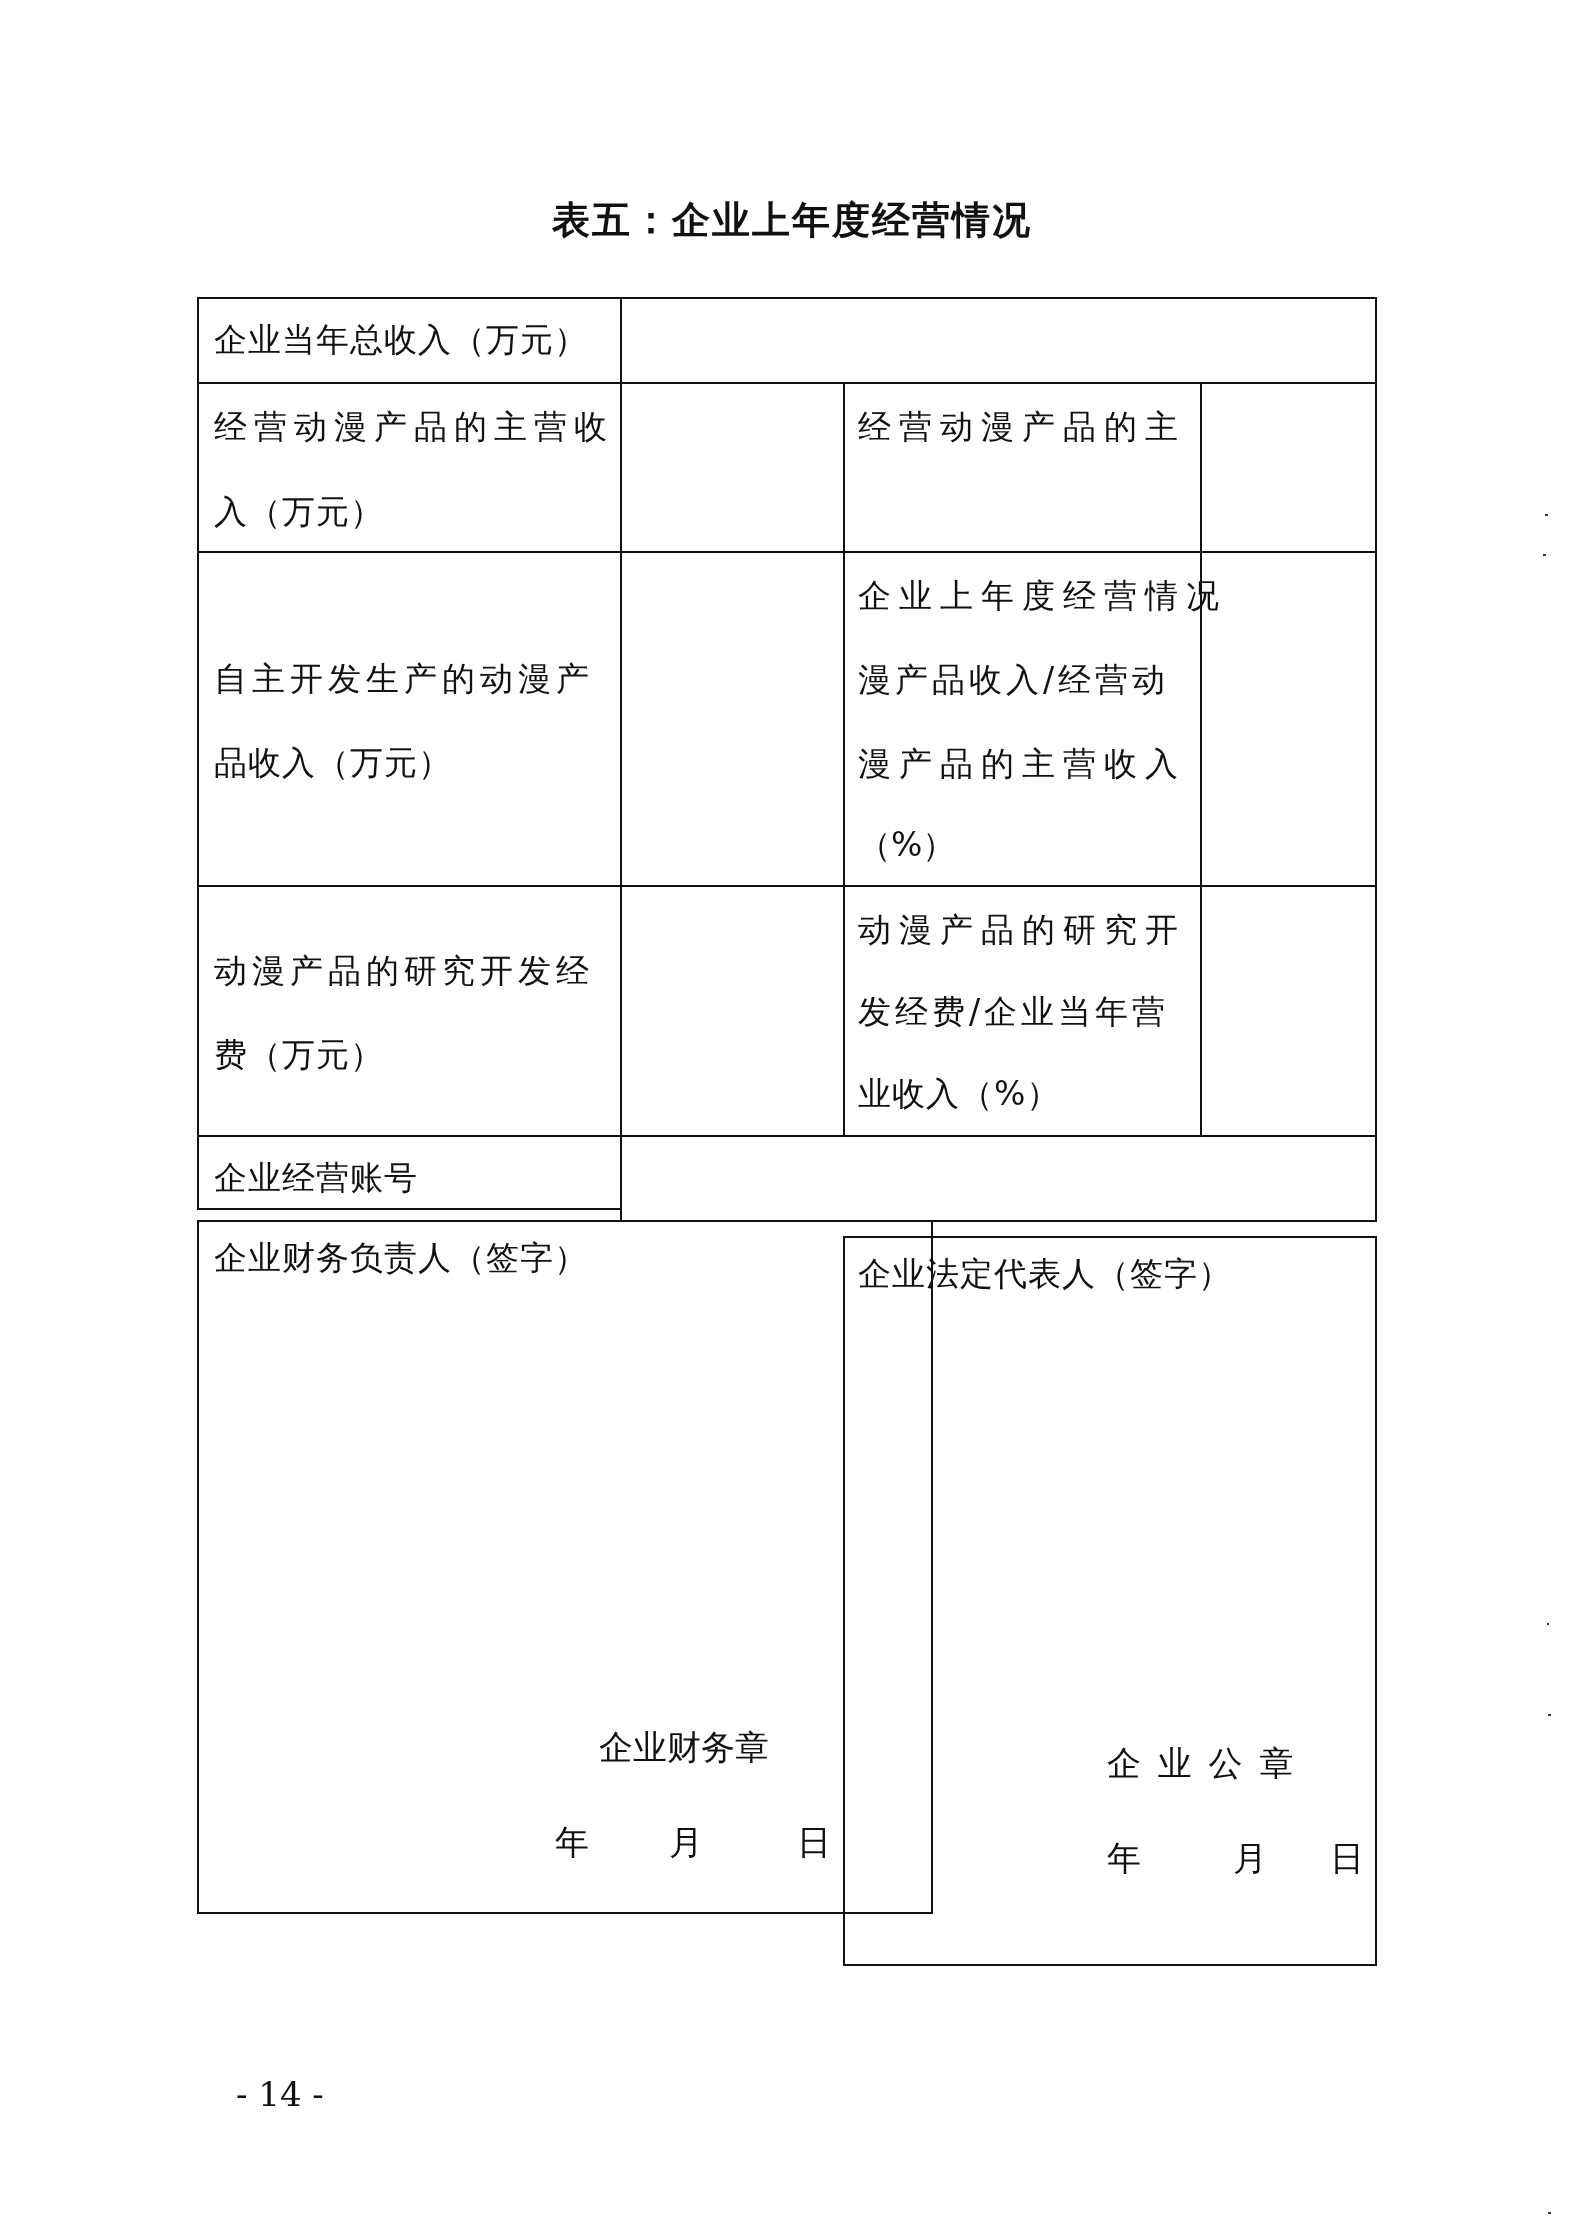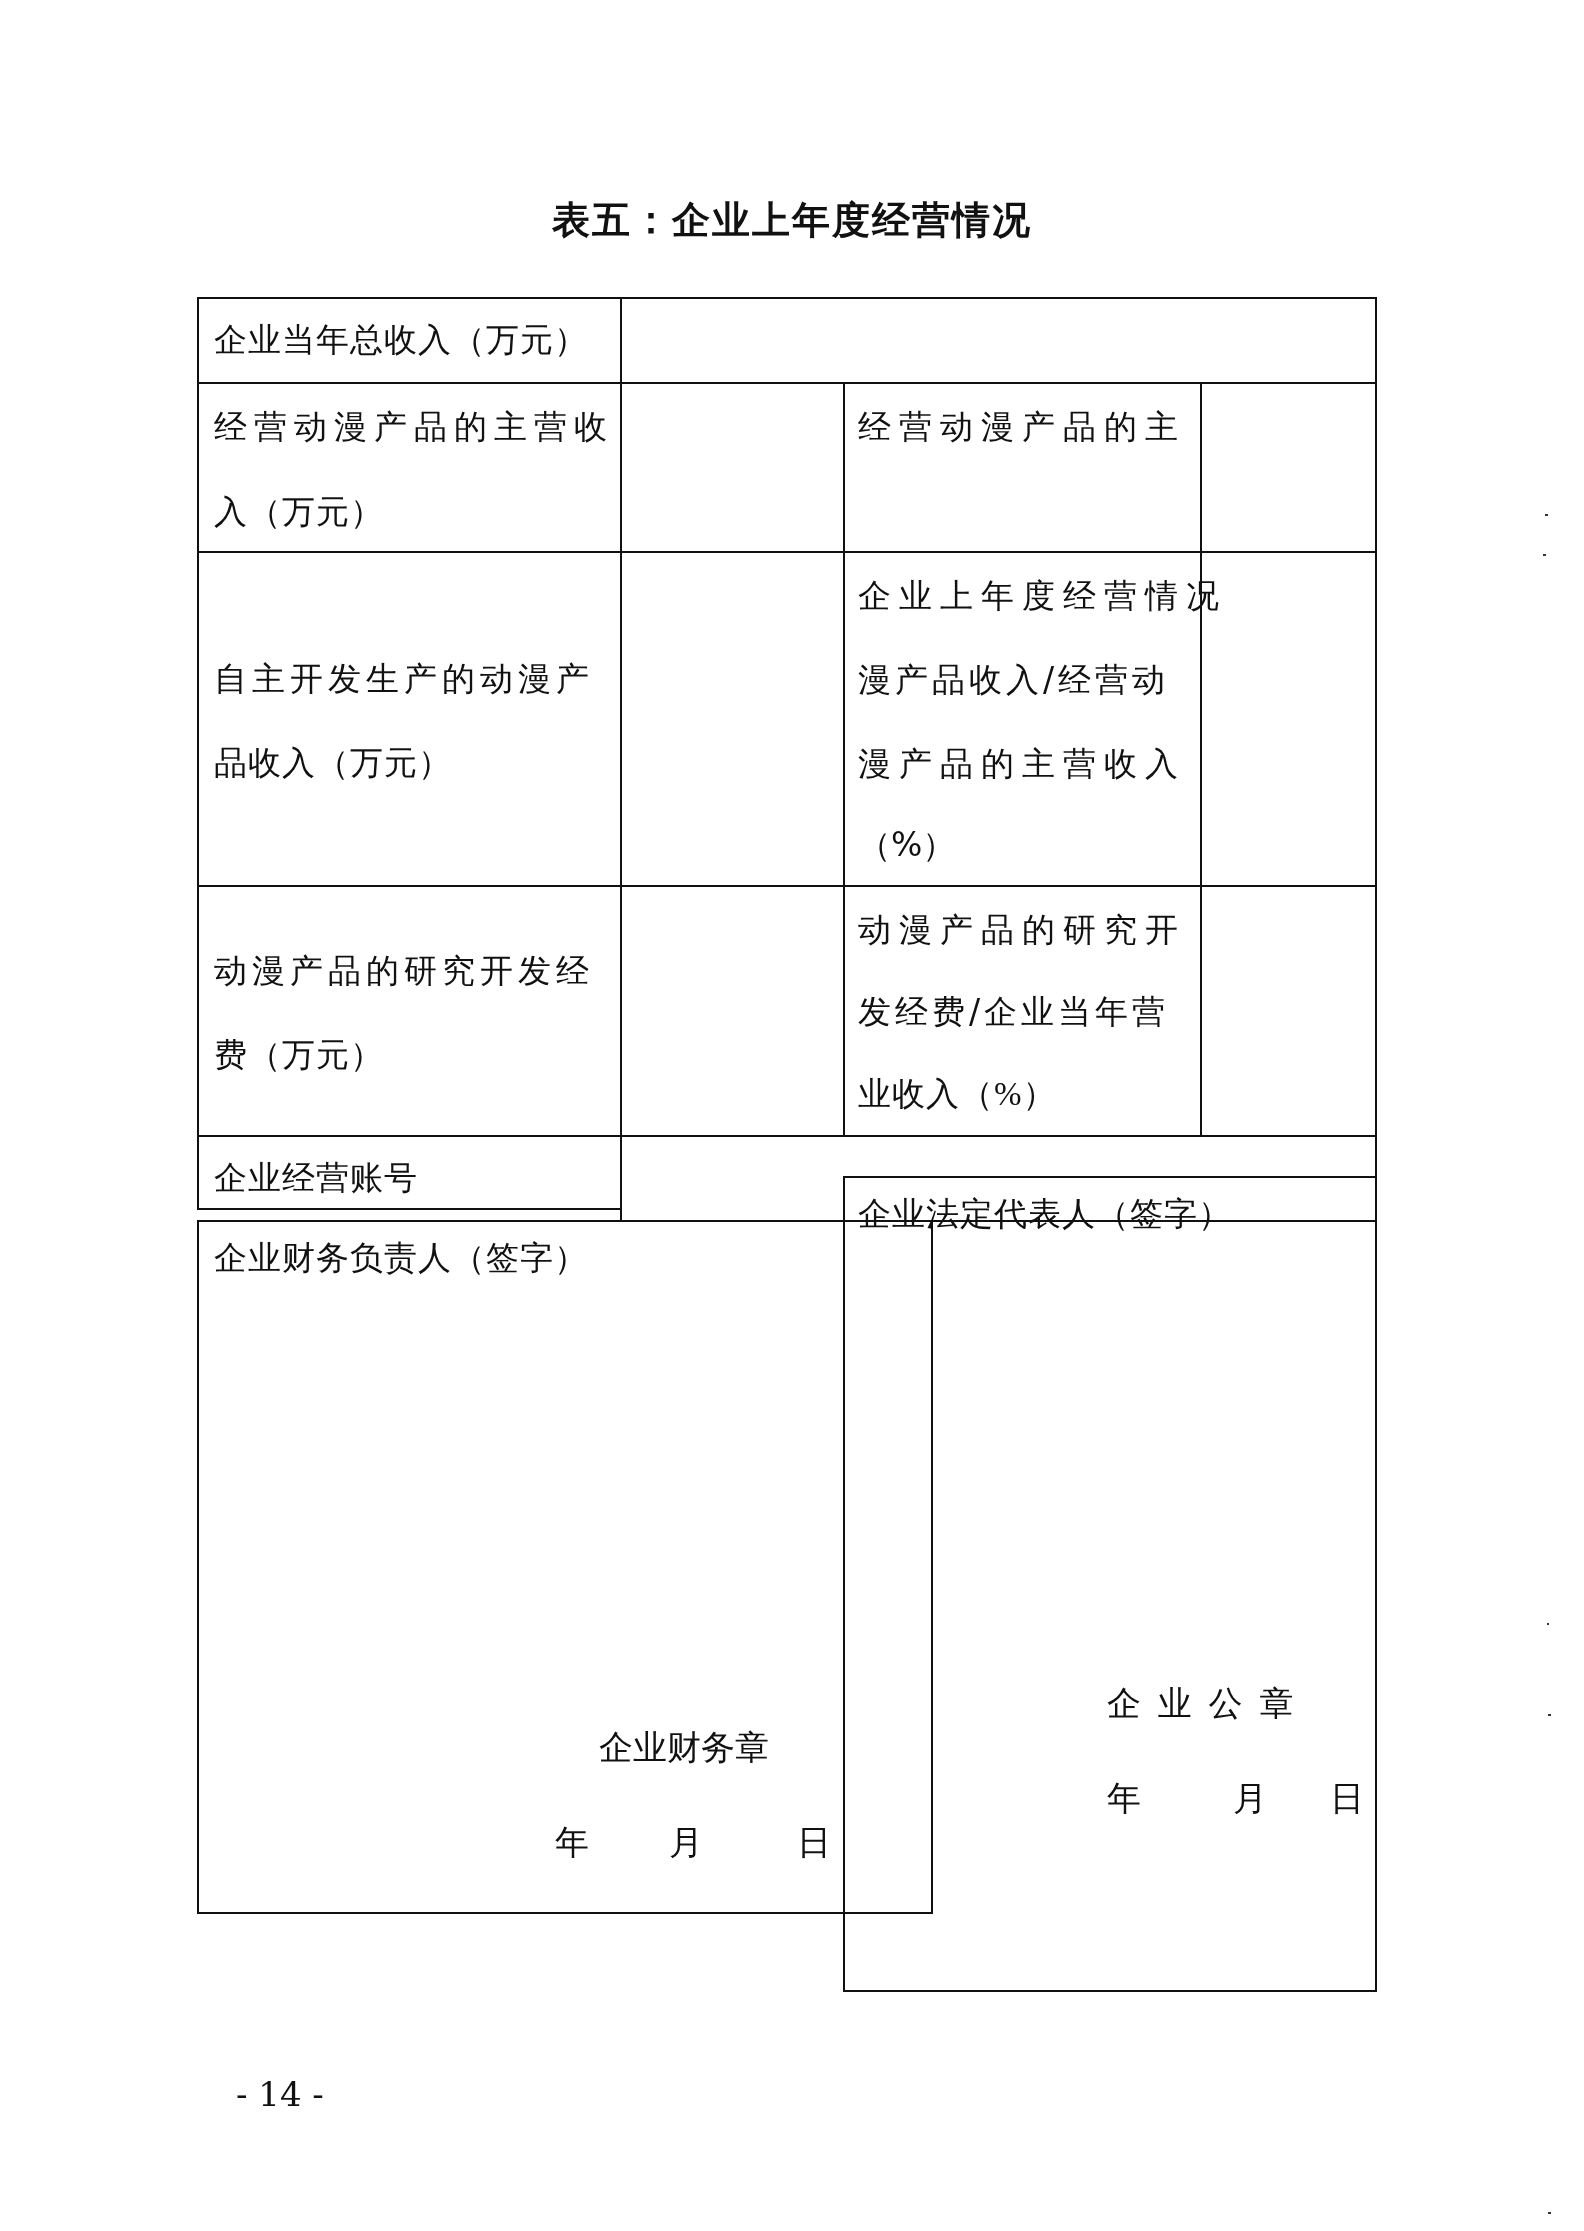--- a/index.html
+++ b/index.html
@@ -14,21 +14,21 @@
     font-size: 38px; font-weight: bold; letter-spacing: 2px; line-height: 48px;
   }
   .cell {
     position: absolute; box-sizing: border-box;
     border: 2px solid #111111;
   }
   .txt {
     position: absolute; font-size: 33px; line-height: 84px;
     letter-spacing: 7px; white-space: nowrap;
   }
-  .tight { letter-spacing: 1px; font-family: Liberation Serif, serif; }
+  .tight { letter-spacing: 1px; }
   .seal { position: absolute; font-size: 34px; line-height: 40px; white-space: nowrap; }
   .date-char { position: absolute; font-size: 34px; line-height: 40px; }
   .page-num {
     position: absolute; top: 2074px; left: 236px;
     font-family: "DejaVu Serif", "Liberation Serif", serif; font-size: 34px; line-height: 40px;
     white-space: pre;
   }
   .speck { position: absolute; width: 3px; height: 2px; background: #333; }
 </style>
 </head>
@@ -100,21 +100,21 @@
     <span></span>
   </div>
 
   <div class="cell" style="left:197px;top:1220px;width:736px;height:694px;">
     <span class="txt tight" style="left:15px;top:-6px;">企业财务负责人（签字）</span>
     <span class="seal" style="left:400px;top:505px;">企业财务章</span>
     <span class="date-char" style="left:356px;top:600px;">年</span>
     <span class="date-char" style="left:470px;top:600px;">月</span>
     <span class="date-char" style="left:598px;top:600px;">日</span>
   </div>
-  <div class="cell" style="left:843px;top:1176px;width:534px;height:816px;">
+  <div class="cell" style="left:843px;top:1236px;width:534px;height:730px;">
     <span class="txt tight" style="left:13px;top:-6px;">企业法定代表人（签字）</span>
     <span class="seal" style="left:262px;top:505px;white-space:pre;letter-spacing:3px;">企 业 公 章</span>
     <span class="date-char" style="left:262px;top:600px;">年</span>
     <span class="date-char" style="left:388px;top:600px;">月</span>
     <span class="date-char" style="left:485px;top:600px;">日</span>
   </div>
 </div>
 
 <div class="page-num">- 14 -</div>
 

